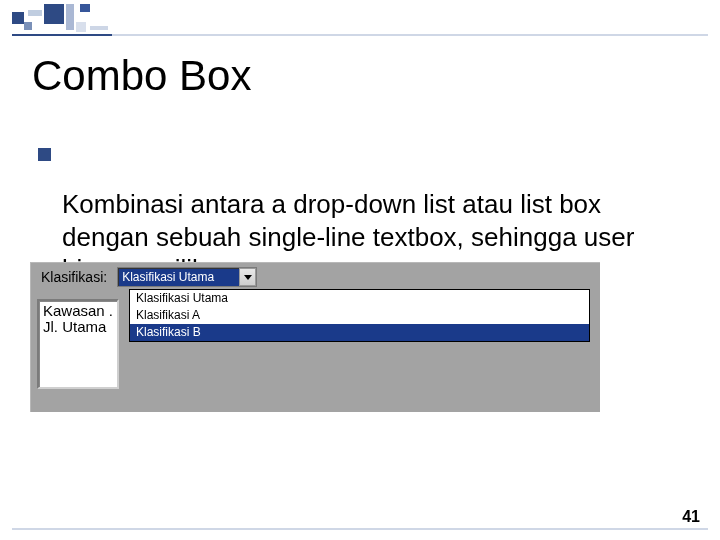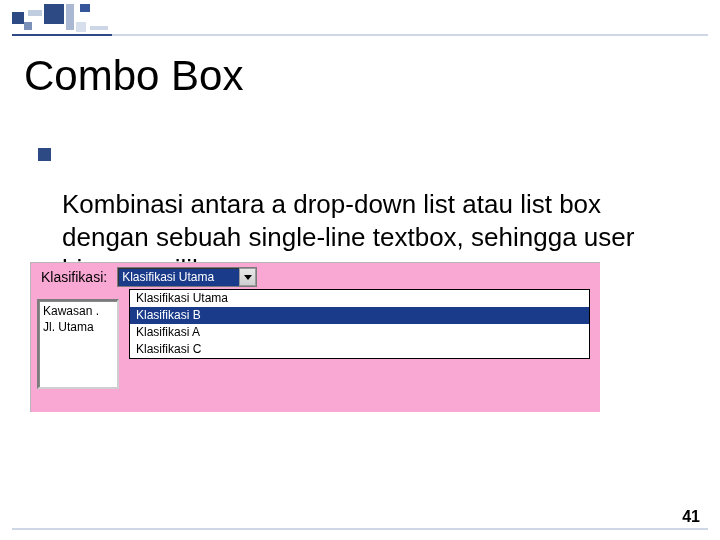--- a/index.html
+++ b/index.html
@@ -29,21 +29,21 @@
     position: absolute; top: 34px; left: 12px; width: 100px; height: 2px;
     background: #2e4a84;
   }
   .top-rule-right {
     position: absolute; top: 34px; left: 112px; right: 12px; height: 2px;
     background: #cfd7e6;
   }
 
   .slide-title {
     position: absolute;
-    top: 52px; left: 24px;
+    top: 52px; left: 32px;
     font-size: 42px;
     font-weight: 400;
     color: #000;
   }
 
   .bullet-row {
     position: absolute;
     top: 140px; left: 62px;
     right: 40px;
     font-size: 26px;
@@ -56,21 +56,21 @@
     top: 148px; left: 38px;
     width: 13px; height: 13px;
     background: #2e4a84;
   }
 
   .example-area {
     position: absolute;
     top: 262px; left: 30px;
     width: 570px;
     height: 150px;
-    background: #f9a8d4;
+    background: #a3a3a3;
     border: 1px solid #b8b8b8;
     border-right: none;
     border-bottom: none;
   }
 
   .first-row {
     position: absolute;
     top: 4px; left: 10px; right: 0;
     display: flex;
     align-items: center;
@@ -134,21 +134,21 @@
 
   .listbox {
     position: absolute;
     top: 36px; left: 6px;
     width: 82px;
     height: 90px;
     background: #fff;
     border: 2px inset #cfcfcf;
     box-shadow: inset 1px 1px 0 #888;
     font-family: Tahoma, Arial, sans-serif;
-    font-size: 12px;
+    font-size: 15px;
     padding: 2px 4px;
     overflow: hidden;
   }
   .listbox div { line-height: 16px; white-space: nowrap; }
 
   .page-number {
     position: absolute;
     bottom: 14px; right: 20px;
     font-size: 16px;
     font-weight: bold;
@@ -186,23 +186,22 @@
   <div class="first-row">
     <span class="lbl">Klasifikasi:</span>
     <div class="combo">
       <div class="combo-text">Klasifikasi Utama</div>
       <div class="combo-arrow"></div>
     </div>
   </div>
 
   <div class="dropdown">
     <div class="opt">Klasifikasi Utama</div>
+    <div class="opt">Klasifikasi A</div>
     <div class="opt sel">Klasifikasi B</div>
-    <div class="opt">Klasifikasi A</div>
-    <div class="opt">Klasifikasi C</div>
   </div>
 
   <div class="listbox">
     <div>Kawasan .</div>
     <div>Jl. Utama</div>
   </div>
 
 </div>
 
 <div class="bottom-rule"></div>

